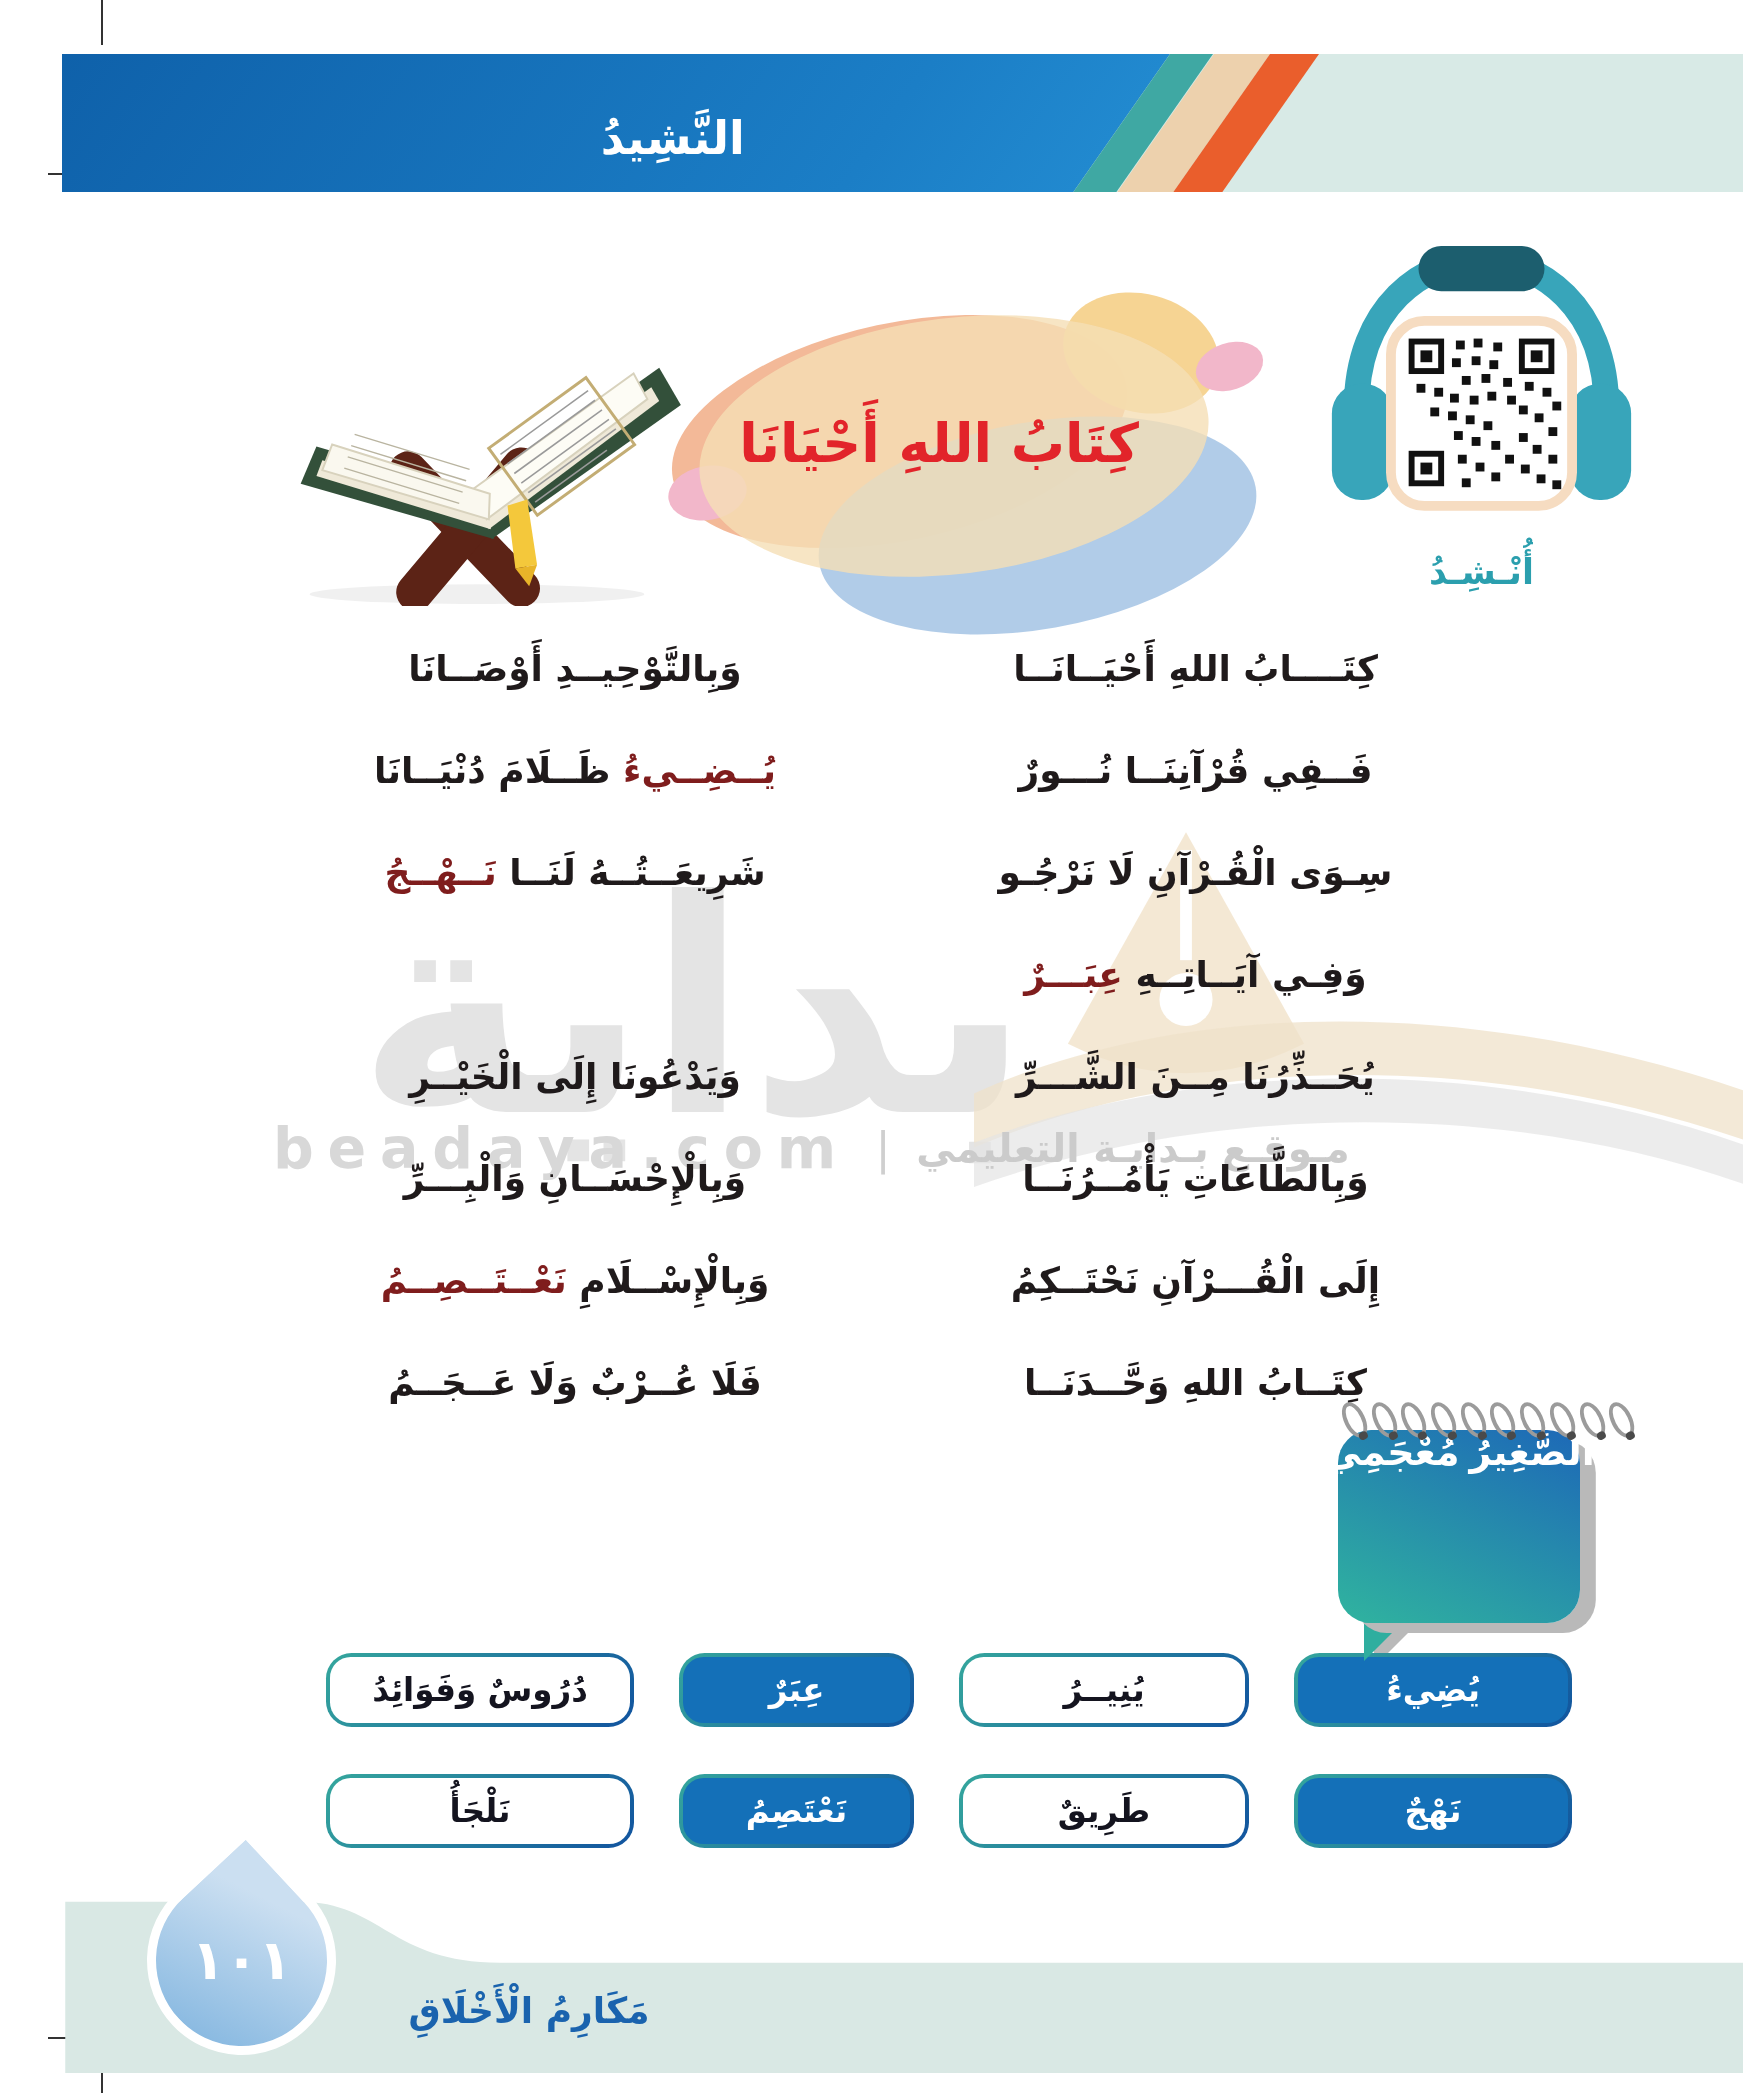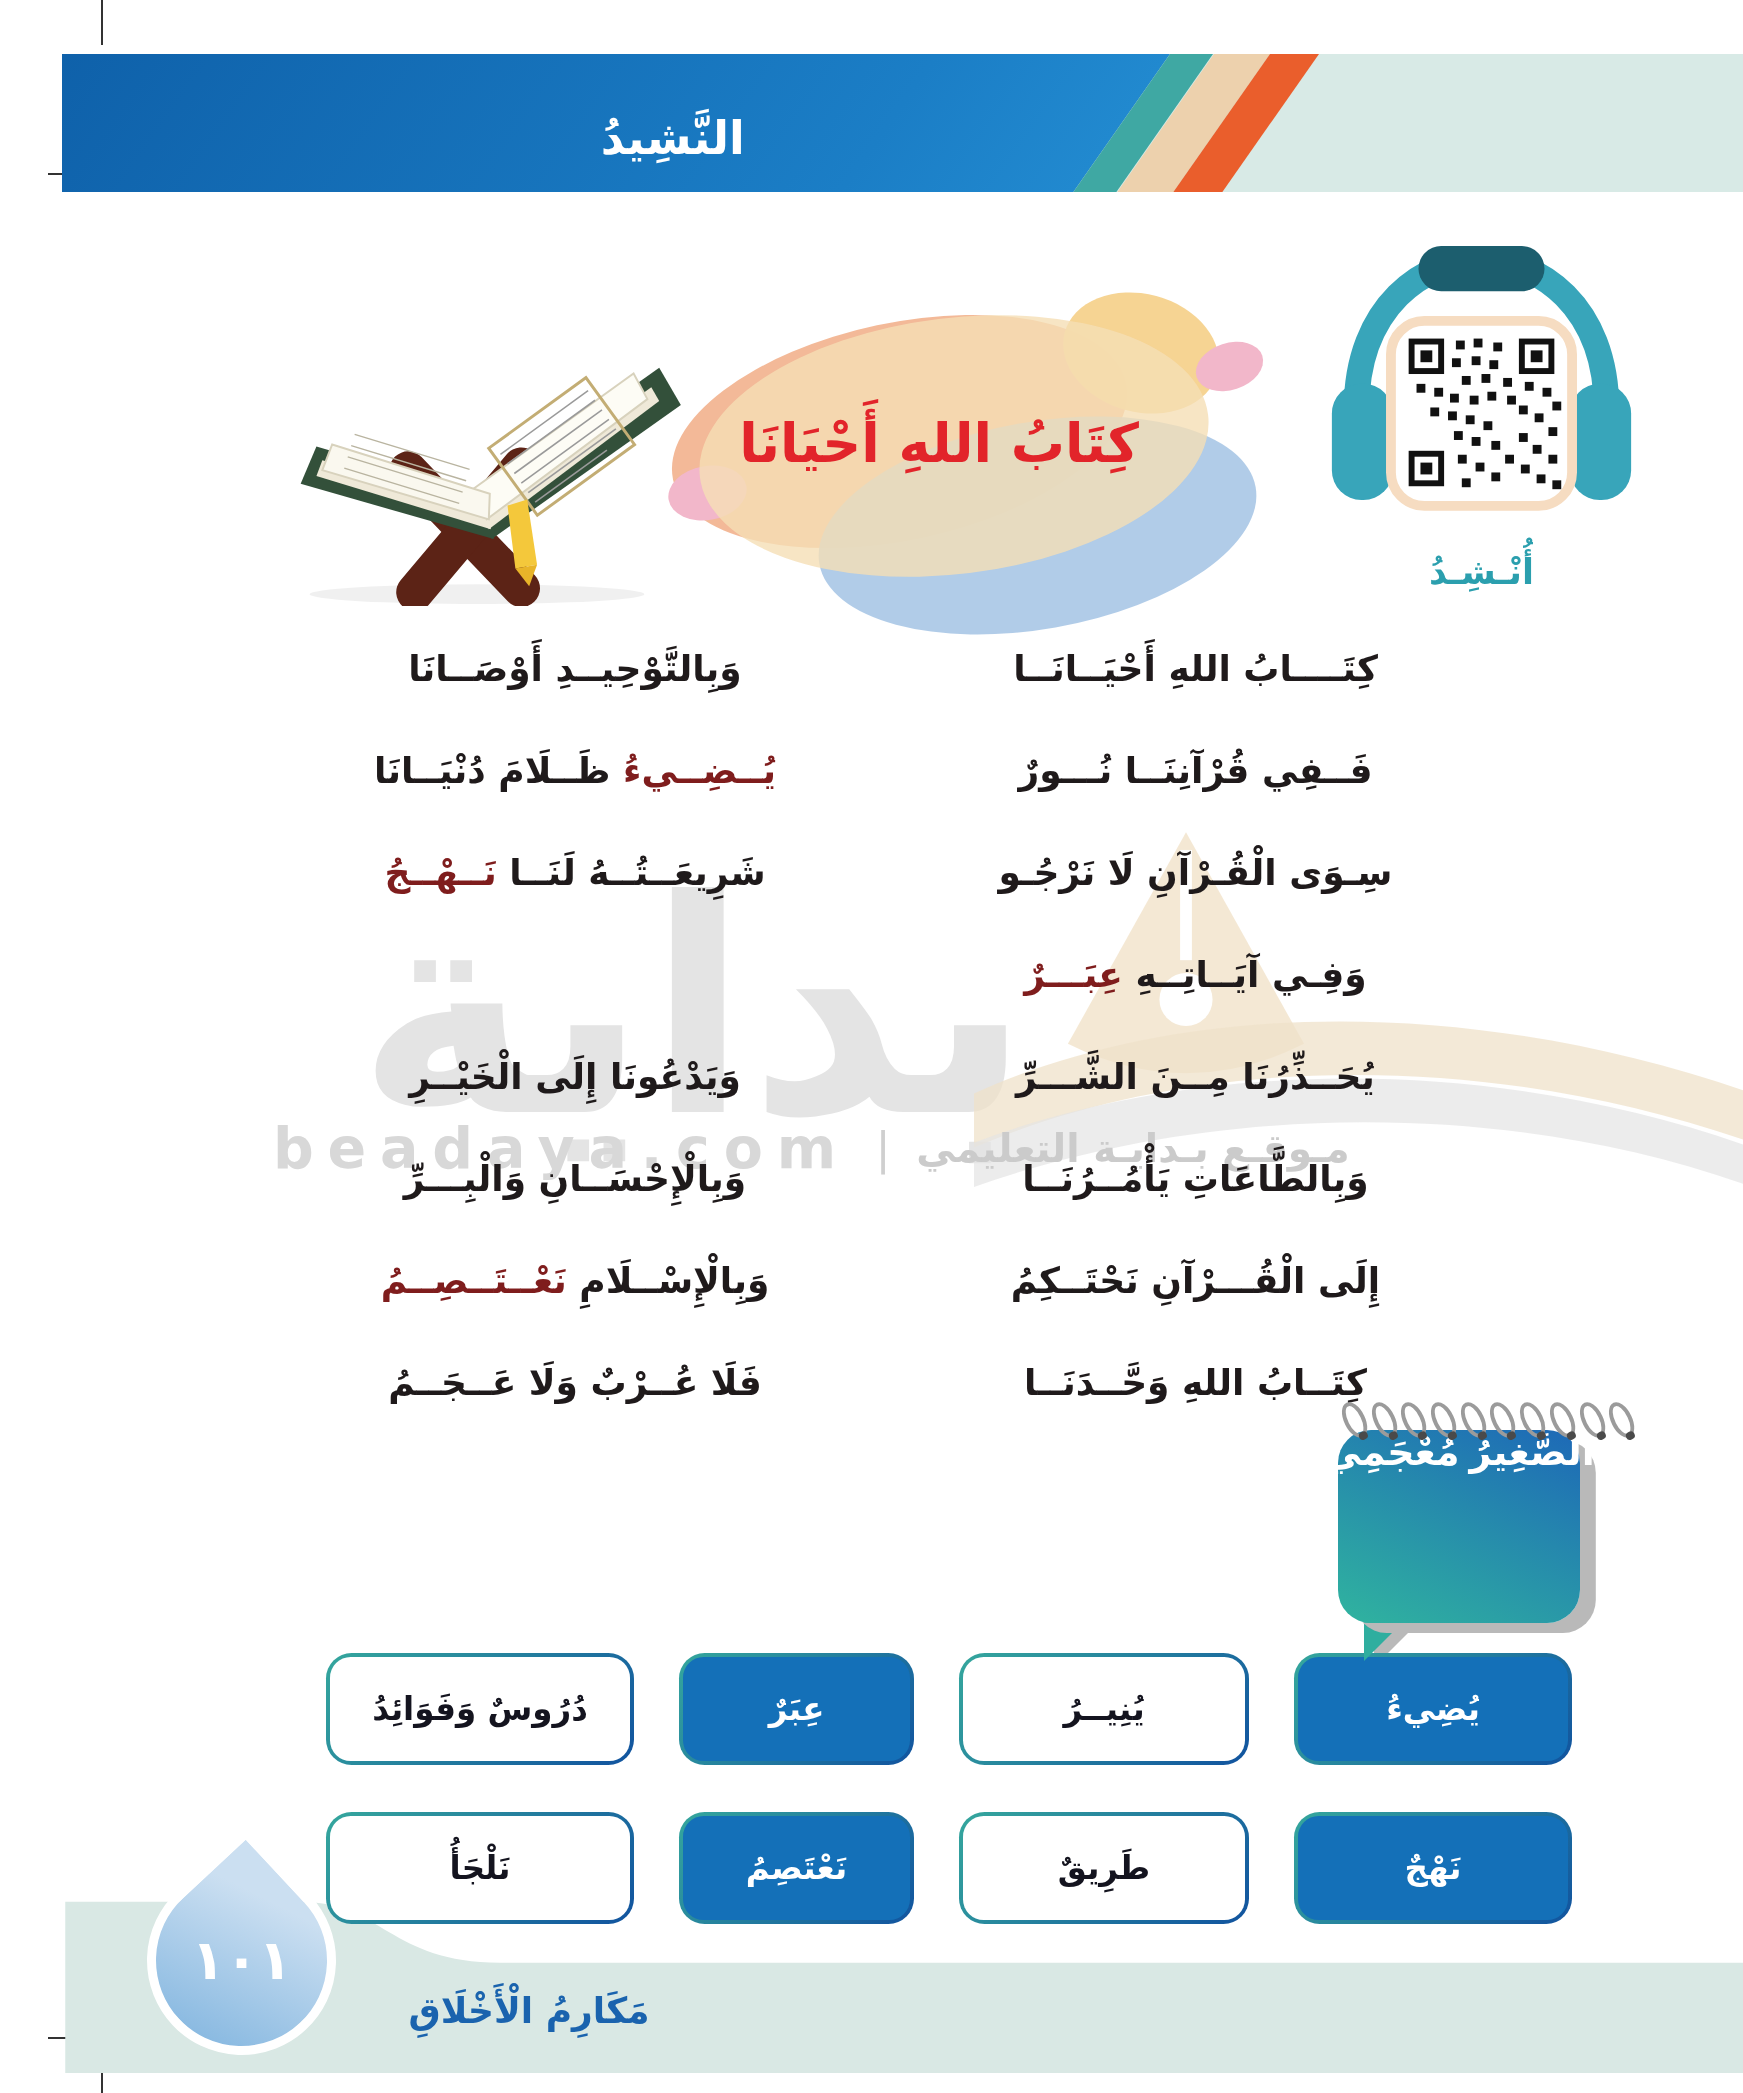--- a/index.html
+++ b/index.html
@@ -58,21 +58,21 @@
           border-top:51px solid #b9b9b9;border-right:51px solid transparent;z-index:2;}
   .bubble-tail{position:absolute;left:1316px;top:1612px;width:0;height:0;
           border-top:49px solid #2fae9f;border-right:49px solid transparent;z-index:3;}
   .bubble-line{width:100%;text-align:center;color:#fff;font-weight:700;font-size:38px;direction:rtl;}
   .bubble-inner{display:flex;flex-direction:row;justify-content:center;gap:9.9px;height:100%;}
 
   
   .cards{position:absolute;left:273px;top:1653px;width:1251px;display:grid;
          grid-template-columns:278px 290px 235px 308px;column-gap:45px;row-gap:47px;
          direction:rtl;z-index:2;}
-  .card{border-radius:25.6px;padding:4px;background:linear-gradient(135deg,#35a79d,#11539f);height:112px;box-sizing:border-box;}
+  .card{border-radius:25.6px;padding:4px;background:linear-gradient(135deg,#35a79d,#11539f);height:74px;box-sizing:border-box;}
   .card-in{height:100%;border-radius:20.7px;display:flex;align-items:center;justify-content:center;
            font-size:32.5px;font-weight:700;direction:rtl;white-space:nowrap;}
   .card.filled .card-in{background:#1470b8;color:#fff;}
   .card.outline .card-in{background:#fff;color:#14141f;}
 
   
   .footer-svg{position:absolute;left:15.8px;top:1894px;z-index:1;}
   .footer-book{position:absolute;left:343px;top:1990px;width:276px;text-align:center;
                font-size:36px;font-weight:700;color:#1a63ae;direction:rtl;z-index:2;white-space:nowrap;}
   .drop{position:absolute;left:99px;top:1866px;width:189px;height:189px;z-index:6;

